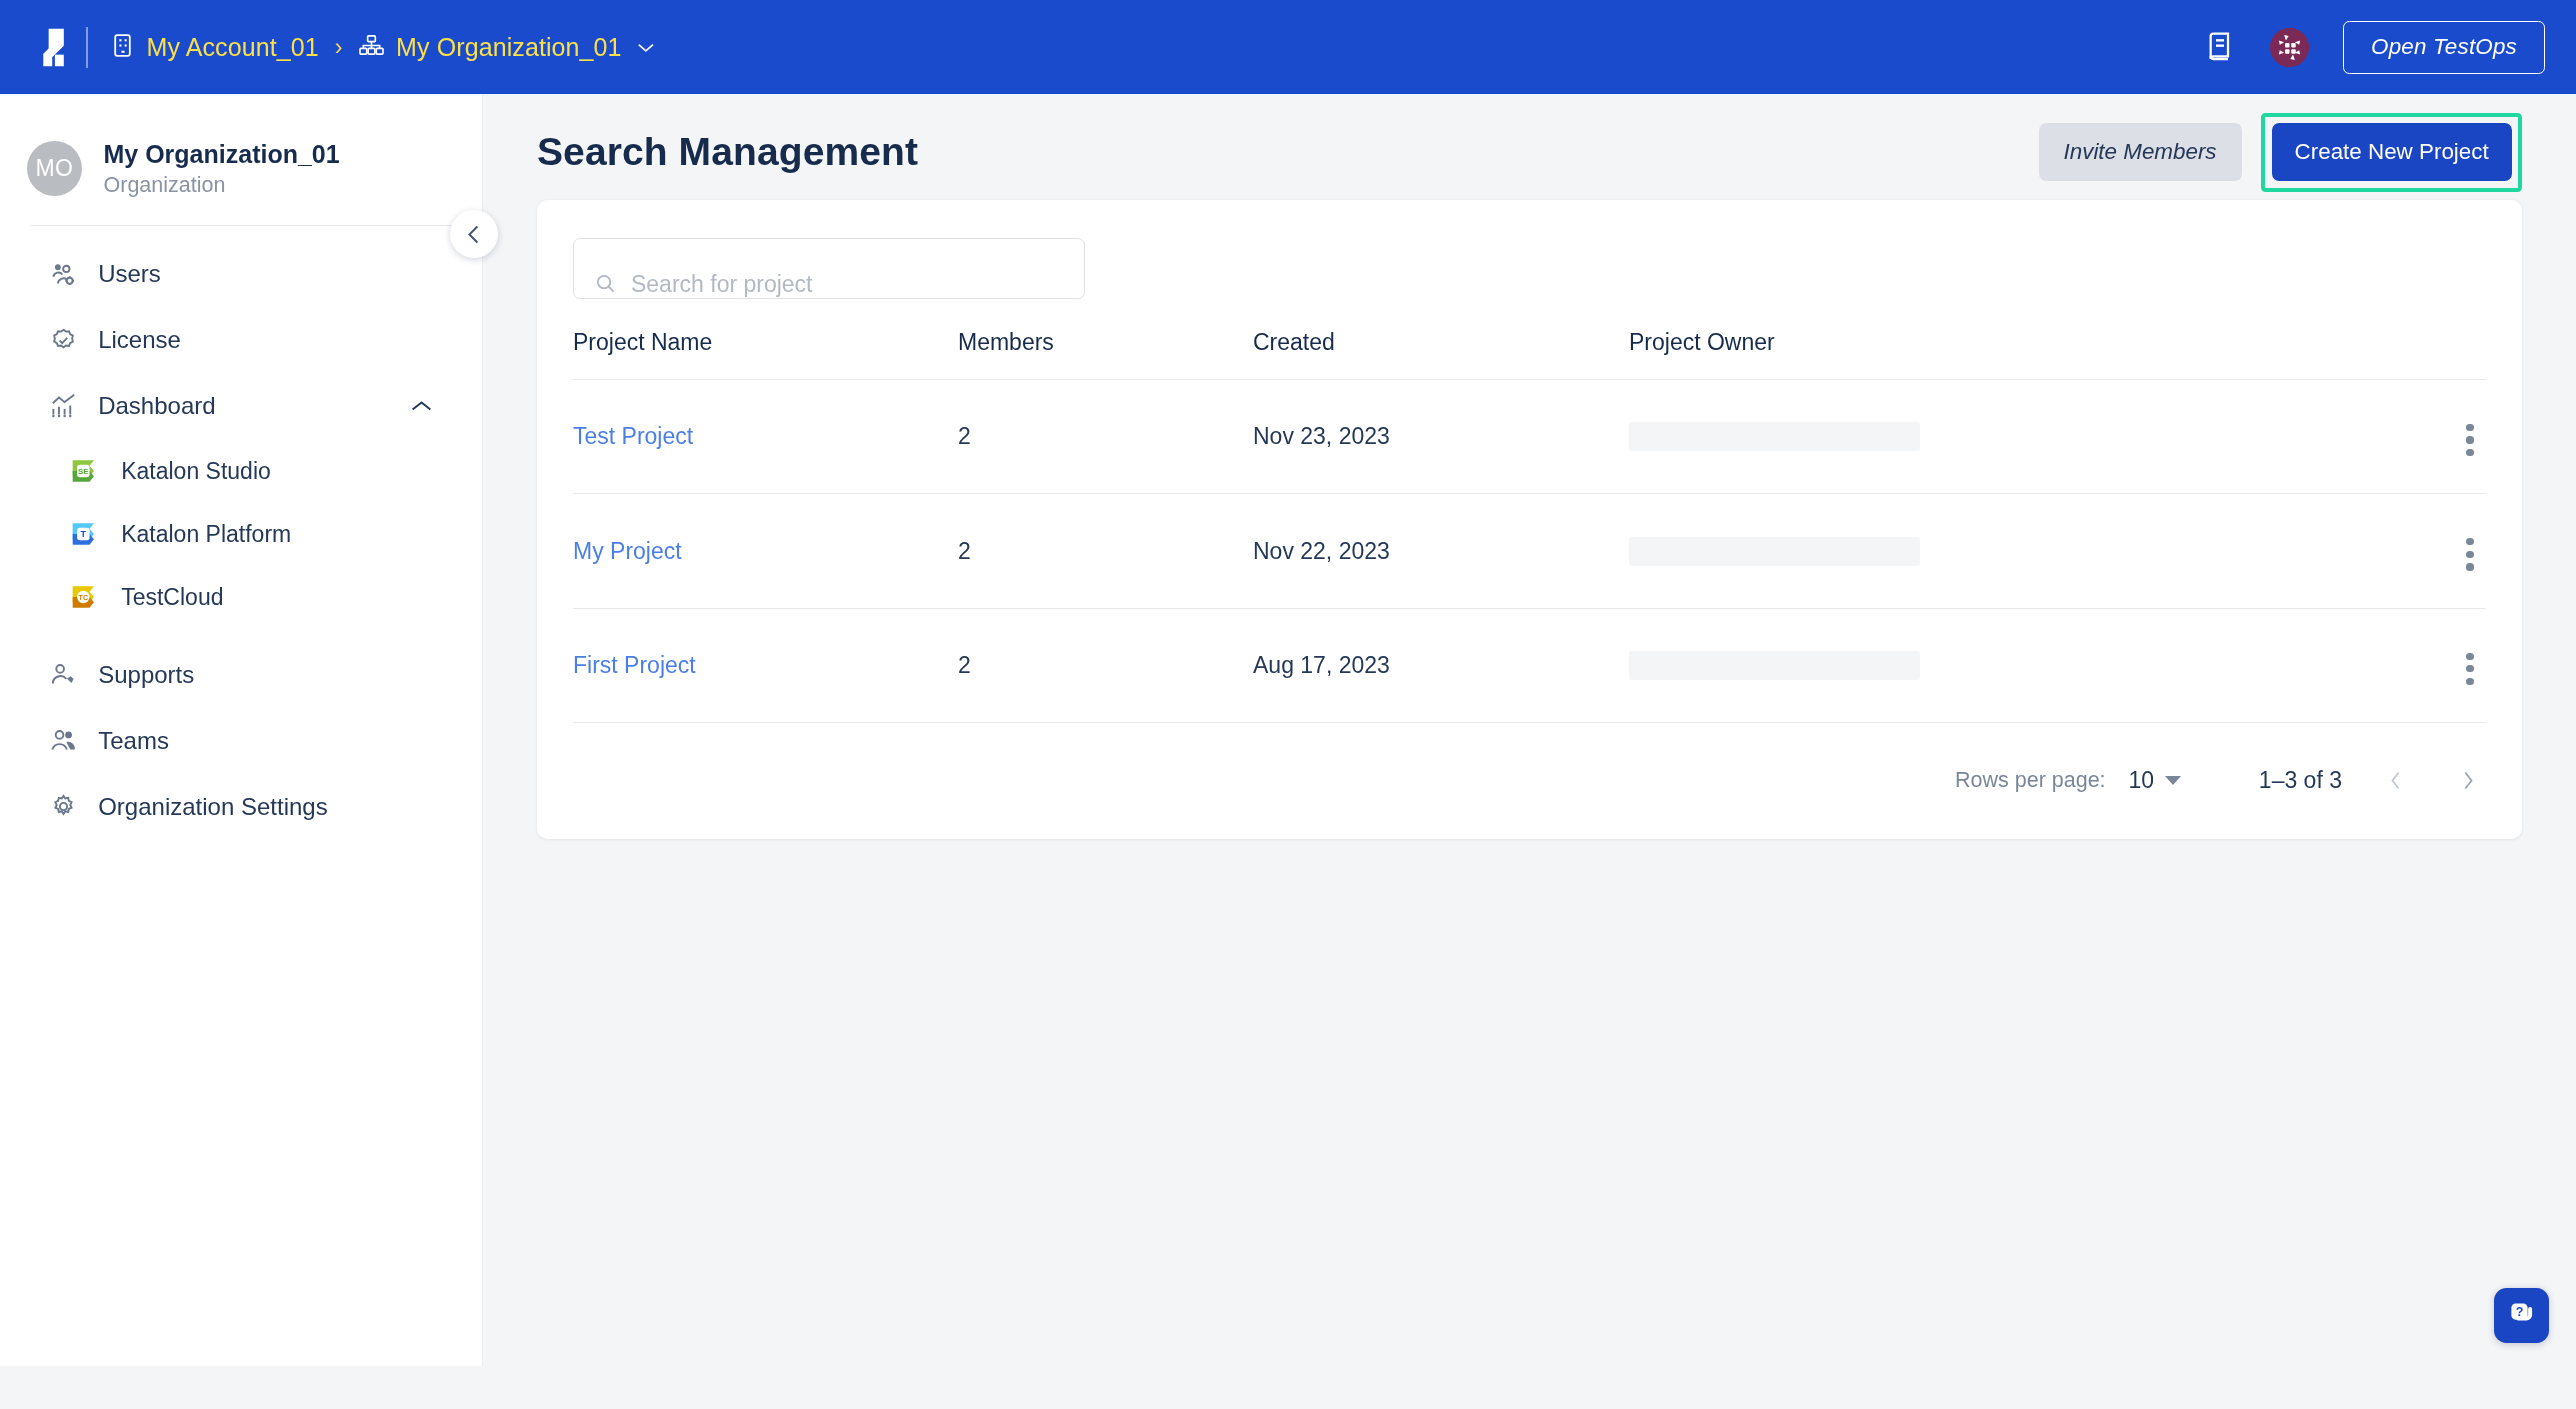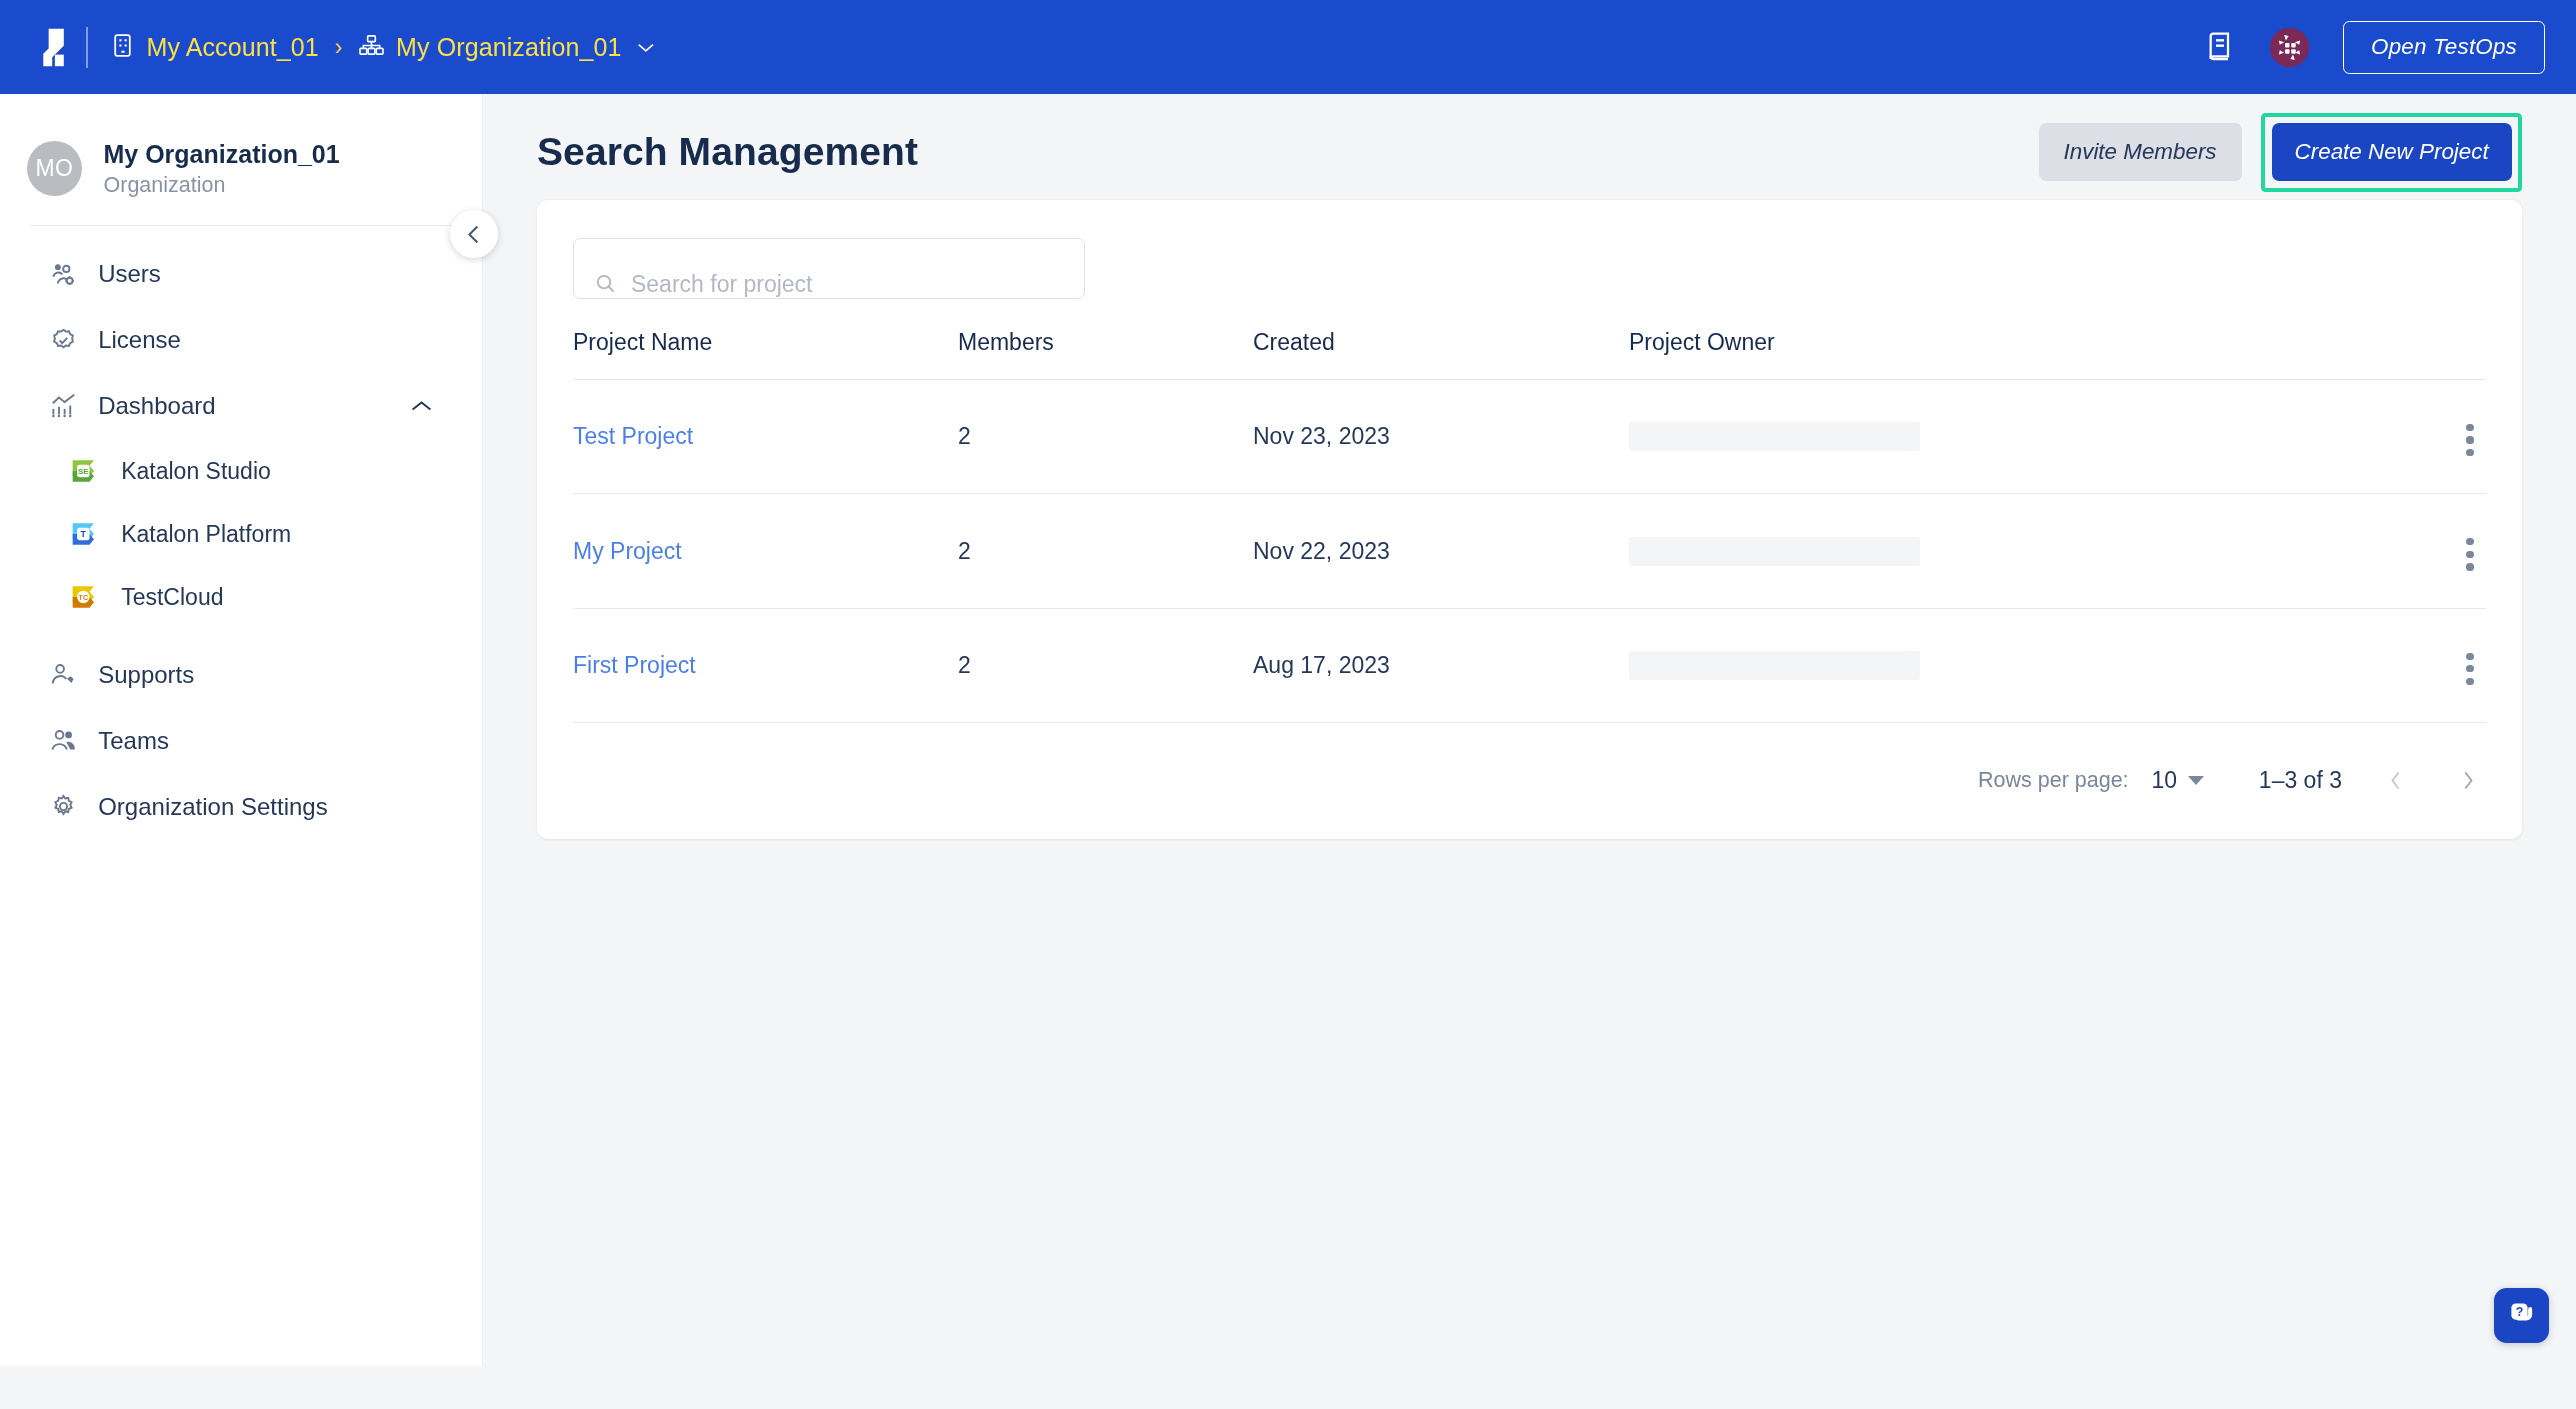--- a/index.html
+++ b/index.html
@@ -86,21 +86,21 @@
   .btn-invite {
     background:#dcdfe6; color:#253858; border:none; font-family:inherit;
     font-size:22.4px; padding:16px 25px; border-radius:7.2px; cursor:pointer; white-space:nowrap;font-style:italic;
   }
   .hl-box {
     border:4.5px solid #1fd79f; border-radius:4.5px; padding:6.3px; margin-left:19.7px;
     display:flex;
   }
   .btn-create {
     background:#1a46c4; color:#fff; border:none; font-family:inherit;
-    font-size:22.4px; padding:16px 23px; border-radius:7.2px; cursor:pointer; white-space:nowrap;font-style:italic;
+    font-size:22.4px; padding:16px 23px; border-radius:7.2px; cursor:pointer; white-space:nowrap;
   }
 
   .card {
     background:#fff; border-radius:10.7px; padding:38px 36px 25px 36px;
     box-shadow:0 0.9px 2.7px rgba(9,30,66,.08);
   }
 
   .search-box {
     width:512px; height:61px; border:0.9px solid #dfe1e6; border-radius:7.2px;
     display:flex; align-items:flex-end; gap:14.3px; padding:0 19.7px; background:#fff;
@@ -128,21 +128,21 @@
   .col-menu { width:98px; text-align:right; }
   .proj-link { color:#4b7fe8; cursor:pointer; }
   .owner-skel { width:291px; height:29px; background:#f4f5f7; border-radius:2.7px; }
   .dots { display:inline-flex; flex-direction:column; gap:5.4px; cursor:pointer; padding:7.2px 12.5px; }
   .dots i { width:7.2px; height:7.2px; border-radius:50%; background:#7a8699; display:block; }
 
   .pager { display:flex; align-items:center; justify-content:flex-end; gap:0; padding:39px 0 16px 0; }
   .pager-label { font-size:21.5px; color:#7a8699; }
   .pager-rows { font-size:23px; color:#253858; margin-left:23px; display:flex; align-items:center; gap:10.7px; cursor:pointer; }
   .caret-sm { width:0; height:0; border-left:8px solid transparent; border-right:8px solid transparent; border-top:9px solid #7a8699; }
-  .pager-range { font-size:23px; color:#253858; margin-left:55px; }
+  .pager-range { font-size:23px; color:#253858; margin-left:78px; }
   .pager-btn { margin-left:36px; cursor:pointer; display:flex; align-items:center; justify-content:center; width:36px; height:36px; }
   .pager-btn:first-of-type { margin-left:54px; }
 
   .help-fab {
     position:absolute; right:27px; bottom:23px; width:55px; height:55px;
     background:#1a46c4; border-radius:12.5px; display:flex; align-items:center;
     justify-content:center; cursor:pointer; box-shadow:0 1.8px 7.2px rgba(9,30,66,.2);
   }
 </style>
 </head>

